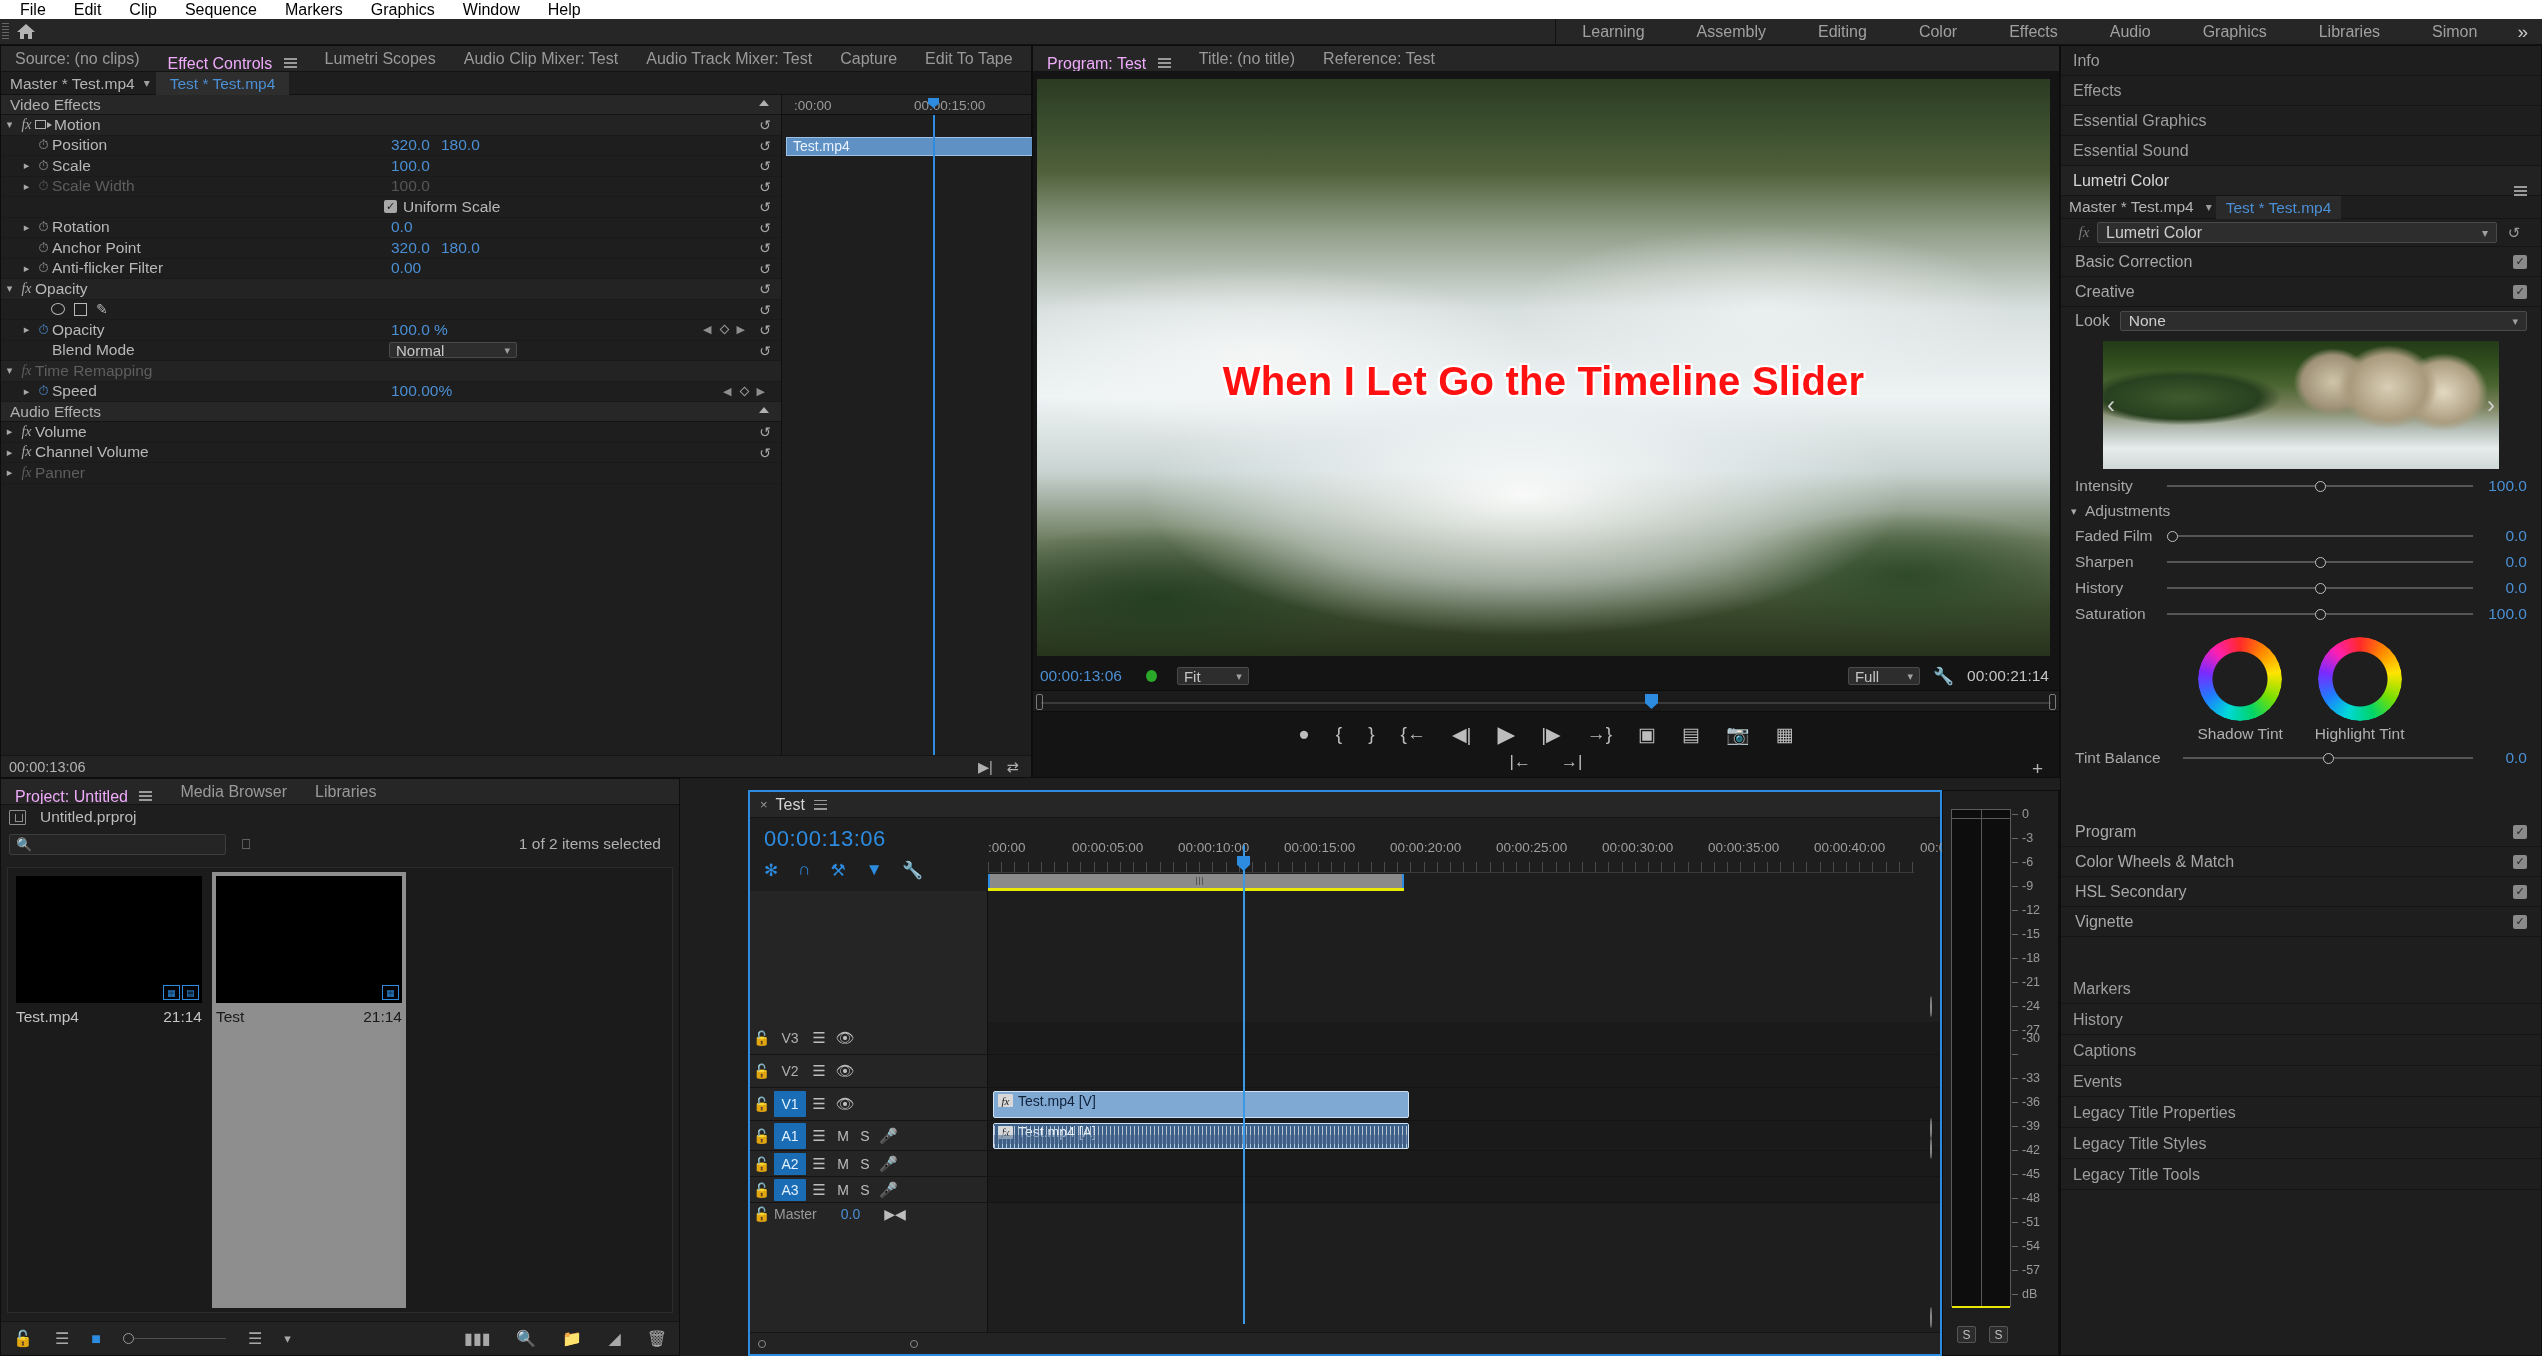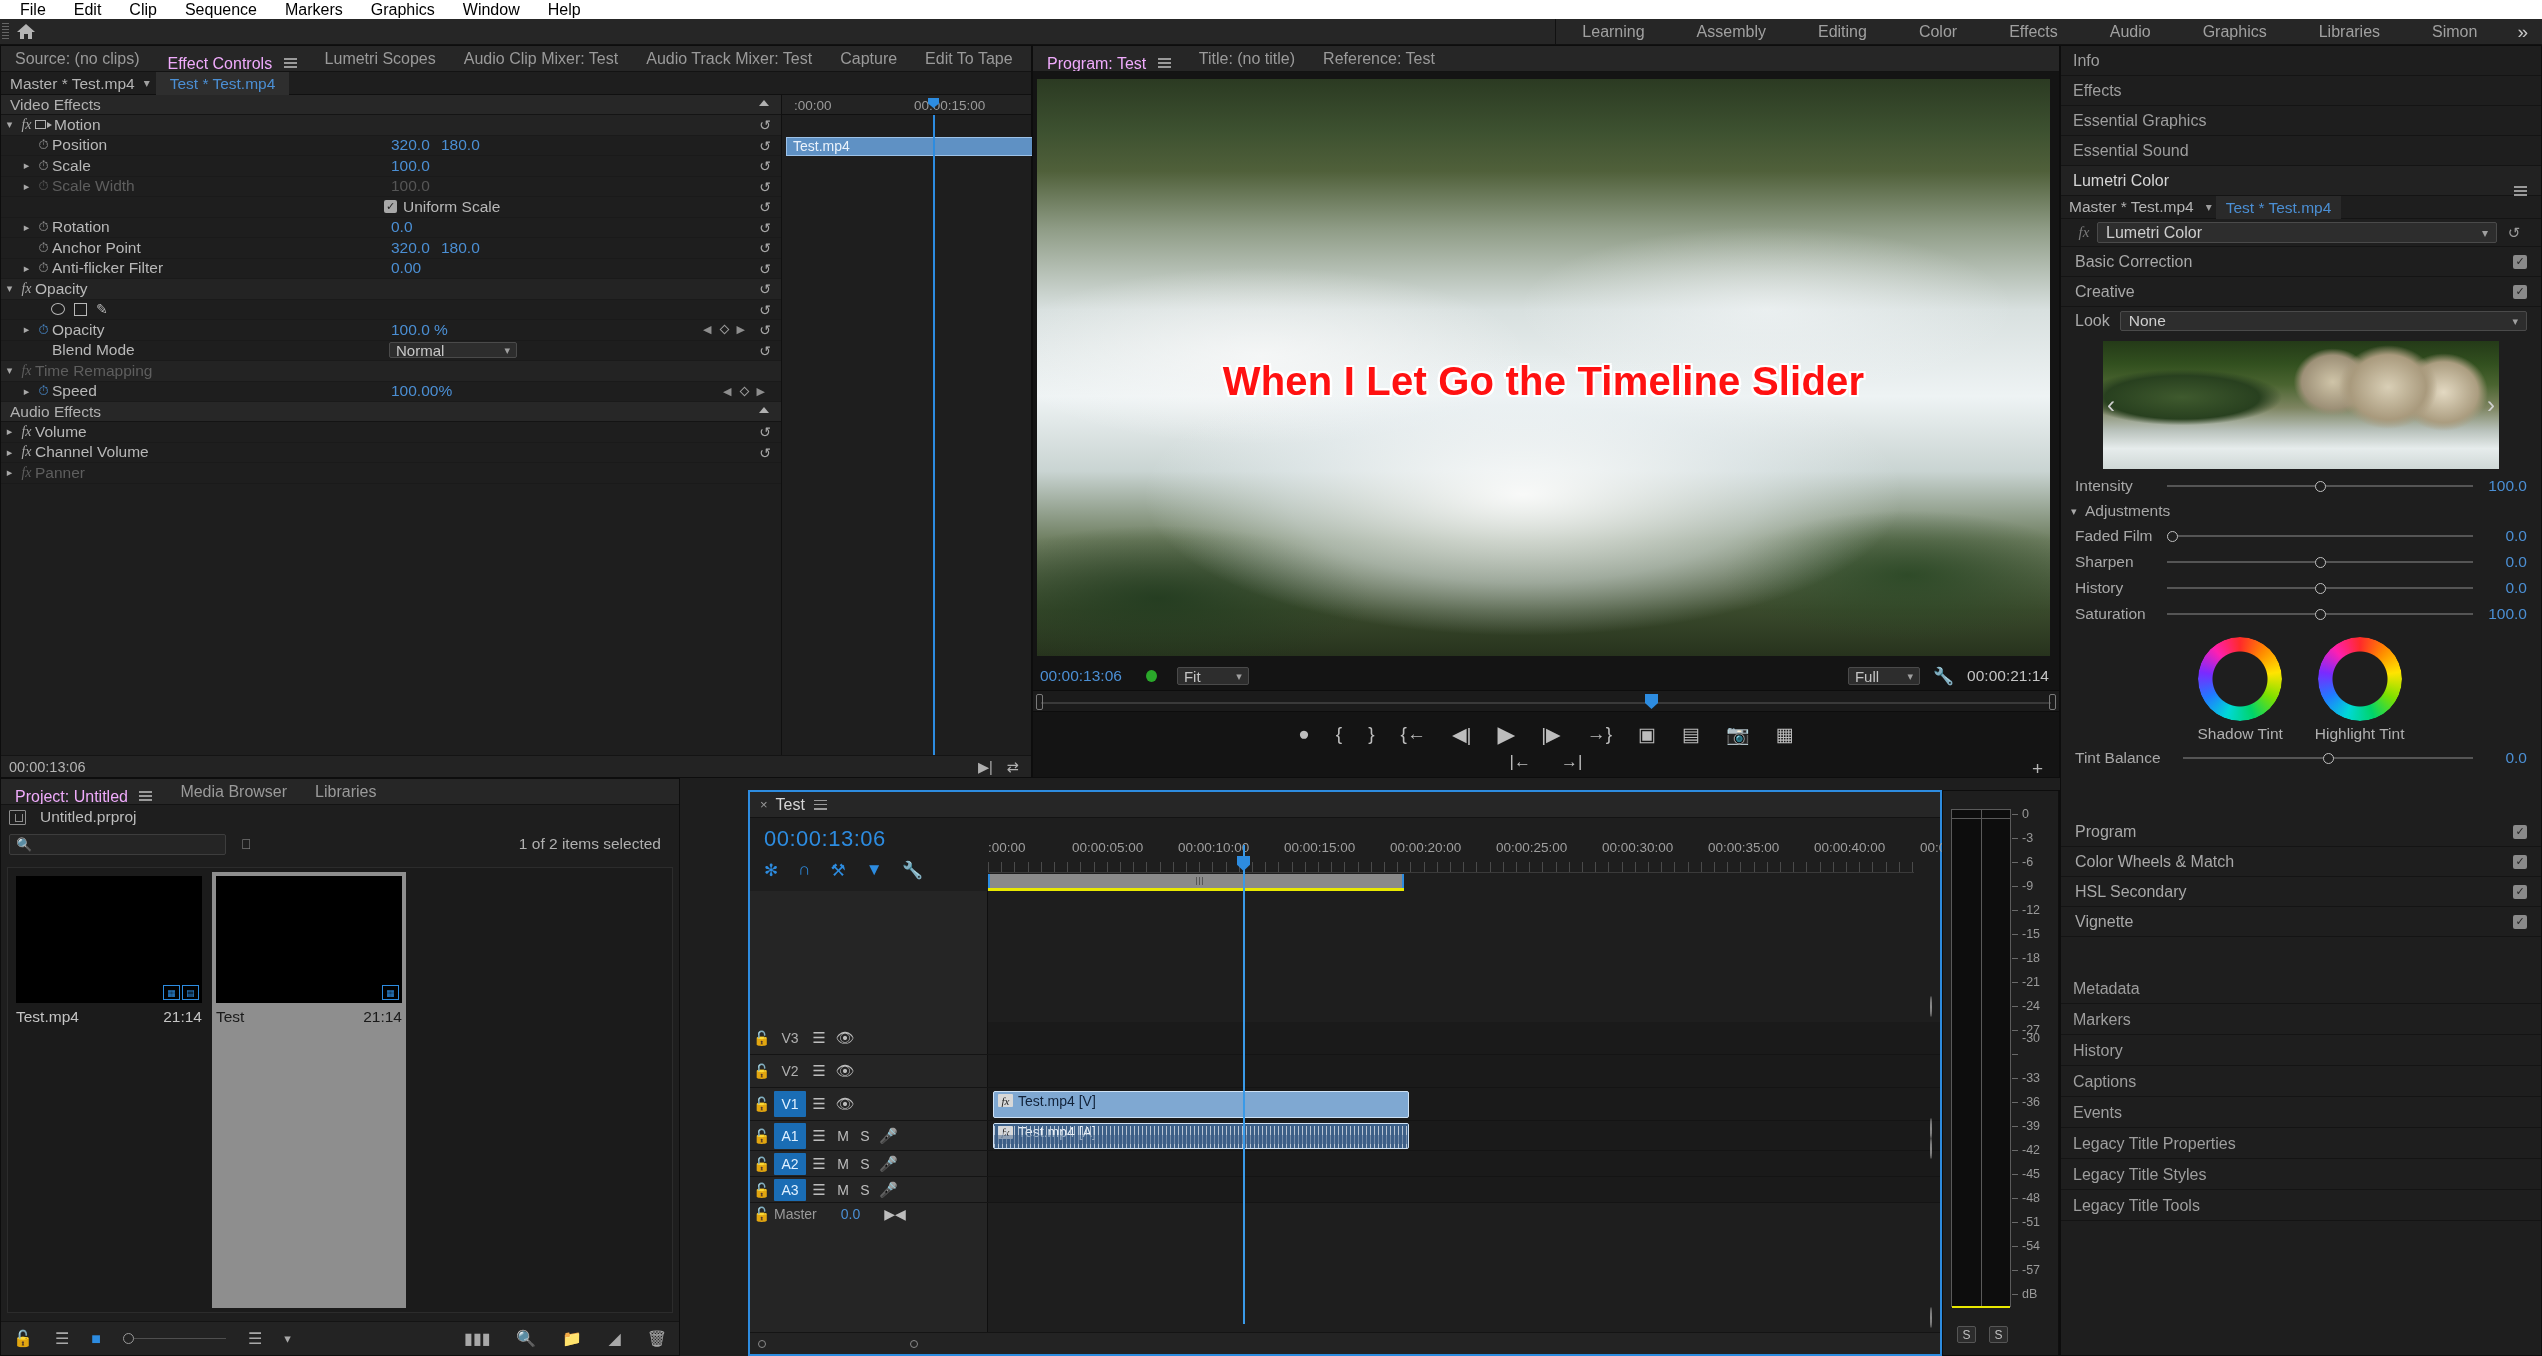--- a/index.html
+++ b/index.html
@@ -768,21 +768,20 @@
       <span class="cb">✓</span>
     </div>
     <div class="lm-sec">
       <span>Vignette</span>
       <span class="cb">✓</span>
     </div>
 
     <div style="height:36px"></div>
 
     <div class="lm-list">
-      <div class="lm-strip">Metadata</div>
       <div class="lm-strip">Markers</div>
       <div class="lm-strip">History</div>
       <div class="lm-strip">Captions</div>
       <div class="lm-strip">Events</div>
       <div class="lm-strip">Legacy Title Properties</div>
       <div class="lm-strip">Legacy Title Styles</div>
       <div class="lm-strip">Legacy Title Tools</div>
     </div>
   </div>
 

